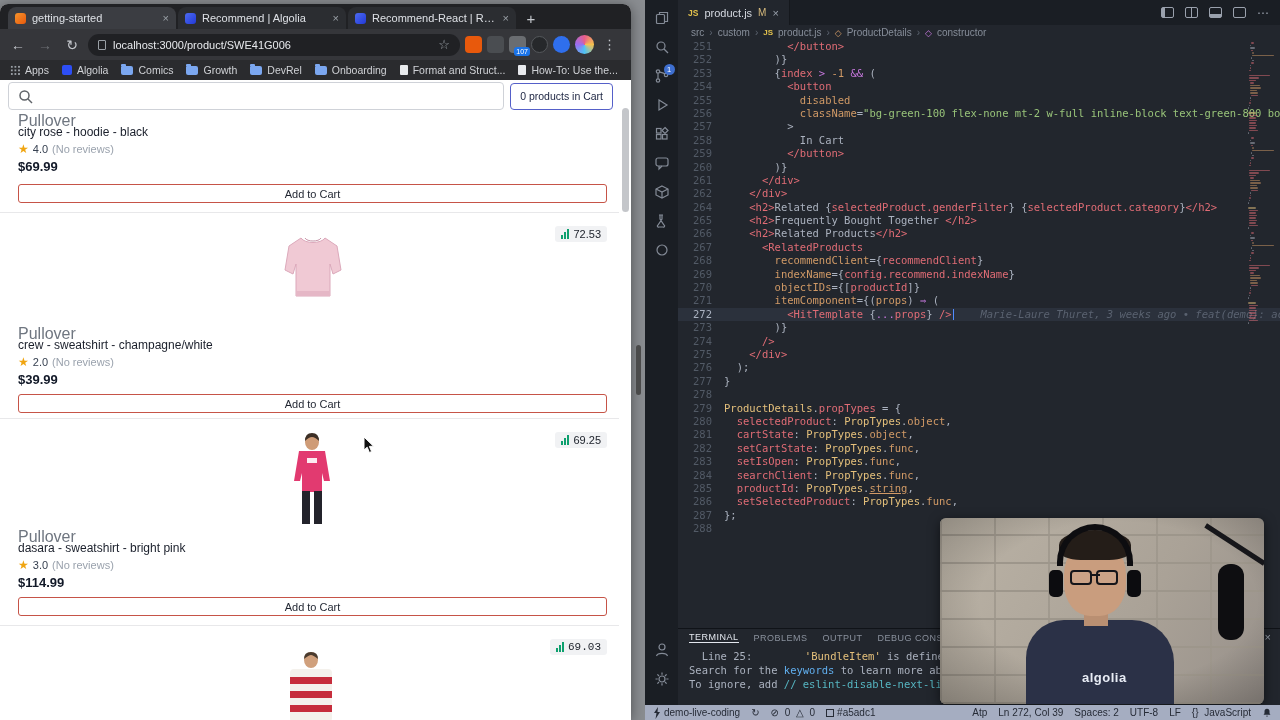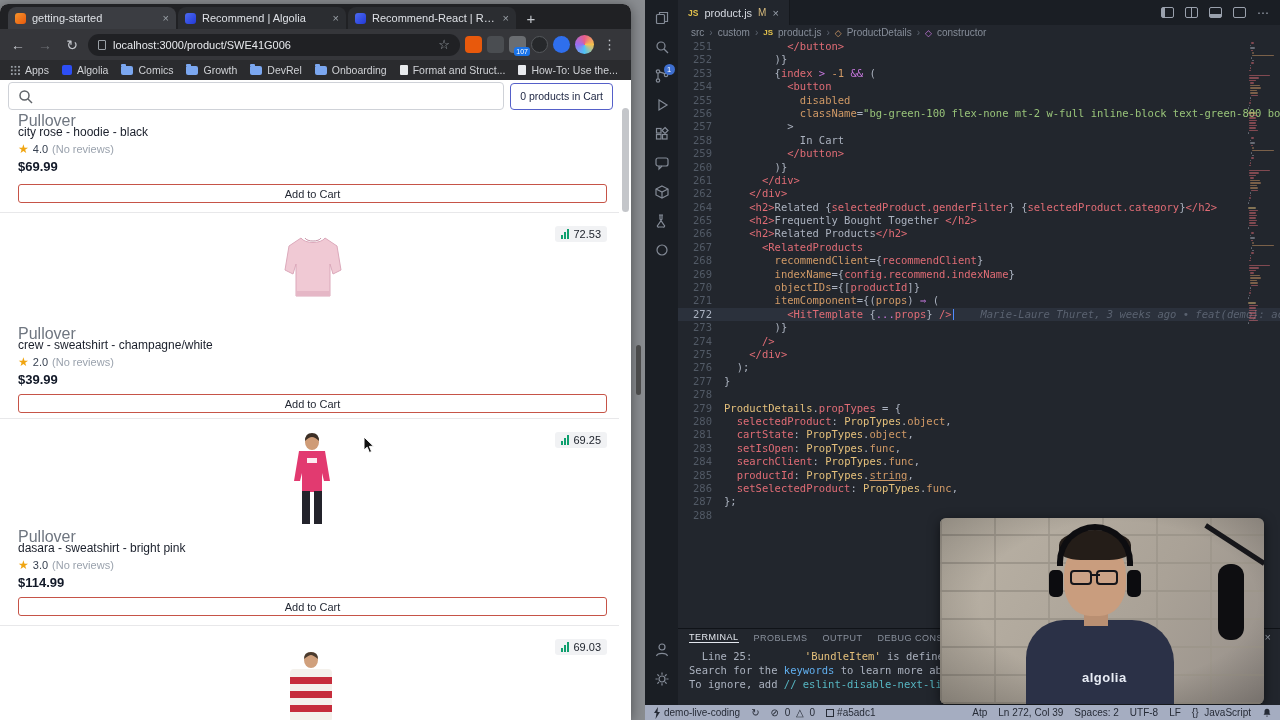--- a/index.html
+++ b/index.html
@@ -59,21 +59,21 @@
   .pcat { position:absolute; top:0; font-size:16px; color:#6f7680; }
   .pname { position:absolute; top:13px; font-size:12px; color:#1a1f2b; }
   .prate { position:absolute; top:30px; display:flex; align-items:center; gap:4px; font-size:11px; color:#374151; }
   .prate .star { color:#f0a511; font-size:12px; }
   .prate .rev { color:#9aa2ad; }
   .pprice { position:absolute; top:47px; font-size:13px; font-weight:bold; color:#111827; }
   .addcart { position:absolute; top:69px; left:0; width:100%; height:19px; background:#fff; border:1px solid #c65447; border-radius:3px; font-size:11px; color:#1f2430; font-family:"Liberation Sans",sans-serif; }
   .p1 .addcart { top:72px; }
 
   .scorebadge { position:absolute; right:24px; display:flex; align-items:center; gap:4px; background:#f1f2f4; border-radius:3px; padding:2px 6px; font-size:11px; color:#20252e; }
-  .b2 { top:146px; } .b3 { top:352px; } .b4 { top:559px; }
+  .b2 { top:146px; } .b3 { top:352px; } .b4 { top:559px;font-family:Liberation Mono, monospace; }
   .score-icon { display:flex; align-items:flex-end; gap:1px; height:10px; }
   .score-icon i { width:2px; background:#0ea06e; display:block; }
   .score-icon i:nth-child(1){height:4px;} .score-icon i:nth-child(2){height:7px;} .score-icon i:nth-child(3){height:10px;}
 
   .pimg { position:absolute; }
   .i2 { left:281px; top:151px; }
   .i3 { left:286px; top:352px; }
   .i4 { left:282px; top:572px; }
   .mcursor { position:absolute; left:363px; top:356px; z-index:9; }
 
@@ -475,20 +475,21 @@
         <div class="cl cur"><span class="ln">272</span><span><span style="color: rgb(224, 108, 117);">          &lt;HitTemplate </span><span style="color: rgb(171, 178, 191);">{</span><span style="color: rgb(198, 120, 221);">...</span><span style="color: rgb(224, 108, 117);">props</span><span style="color: rgb(171, 178, 191);">}</span><span style="color: rgb(224, 108, 117);"> /&gt;</span><span class="caret"></span><span class="tk-blame">    Marie-Laure Thuret, 3 weeks ago • feat(demo): ac</span></span></div>
         <div class="cl"><span class="ln">273</span><span><span style="color: rgb(171, 178, 191);">        )}</span></span></div>
         <div class="cl"><span class="ln">274</span><span><span style="color: rgb(224, 108, 117);">      /&gt;</span></span></div>
         <div class="cl"><span class="ln">275</span><span><span style="color: rgb(224, 108, 117);">    &lt;/div&gt;</span></span></div>
         <div class="cl"><span class="ln">276</span><span><span style="color: rgb(171, 178, 191);">  );</span></span></div>
         <div class="cl"><span class="ln">277</span><span><span style="color: rgb(171, 178, 191);">}</span></span></div>
         <div class="cl"><span class="ln">278</span><span></span></div>
         <div class="cl"><span class="ln">279</span><span><span style="color: rgb(229, 192, 123);">ProductDetails</span><span style="color: rgb(171, 178, 191);">.</span><span style="color: rgb(224, 108, 117);">propTypes</span><span style="color: rgb(171, 178, 191);"> = {</span></span></div>
         <div class="cl"><span class="ln">280</span><span><span style="color: rgb(224, 108, 117);">  selectedProduct</span><span style="color: rgb(171, 178, 191);">: </span><span style="color: rgb(229, 192, 123);">PropTypes</span><span style="color: rgb(171, 178, 191);">.</span><span style="color: rgb(209, 154, 102);">object</span><span style="color: rgb(171, 178, 191);">,</span></span></div>
         <div class="cl"><span class="ln">281</span><span><span style="color: rgb(224, 108, 117);">  cartState</span><span style="color: rgb(171, 178, 191);">: </span><span style="color: rgb(229, 192, 123);">PropTypes</span><span style="color: rgb(171, 178, 191);">.</span><span style="color: rgb(209, 154, 102);">object</span><span style="color: rgb(171, 178, 191);">,</span></span></div>
+        <div class="cl"><span class="ln">282</span><span><span style="color: rgb(224, 108, 117);">  setCartState</span><span style="color: rgb(171, 178, 191);">: </span><span style="color: rgb(229, 192, 123);">PropTypes</span><span style="color: rgb(171, 178, 191);">.</span><span style="color: rgb(209, 154, 102);">func</span><span style="color: rgb(171, 178, 191);">,</span></span></div>
         <div class="cl"><span class="ln">283</span><span><span style="color: rgb(224, 108, 117);">  setIsOpen</span><span style="color: rgb(171, 178, 191);">: </span><span style="color: rgb(229, 192, 123);">PropTypes</span><span style="color: rgb(171, 178, 191);">.</span><span style="color: rgb(209, 154, 102);">func</span><span style="color: rgb(171, 178, 191);">,</span></span></div>
         <div class="cl"><span class="ln">284</span><span><span style="color: rgb(224, 108, 117);">  searchClient</span><span style="color: rgb(171, 178, 191);">: </span><span style="color: rgb(229, 192, 123);">PropTypes</span><span style="color: rgb(171, 178, 191);">.</span><span style="color: rgb(209, 154, 102);">func</span><span style="color: rgb(171, 178, 191);">,</span></span></div>
         <div class="cl"><span class="ln">285</span><span><span style="color: rgb(224, 108, 117);">  productId</span><span style="color: rgb(171, 178, 191);">: </span><span style="color: rgb(229, 192, 123);">PropTypes</span><span style="color: rgb(171, 178, 191);">.</span><span style="color: rgb(209, 154, 102); text-decoration: underline;">string</span><span style="color: rgb(171, 178, 191);">,</span></span></div>
         <div class="cl"><span class="ln">286</span><span><span style="color: rgb(224, 108, 117);">  setSelectedProduct</span><span style="color: rgb(171, 178, 191);">: </span><span style="color: rgb(229, 192, 123);">PropTypes</span><span style="color: rgb(171, 178, 191);">.</span><span style="color: rgb(209, 154, 102);">func</span><span style="color: rgb(171, 178, 191);">,</span></span></div>
         <div class="cl"><span class="ln">287</span><span><span style="color: rgb(171, 178, 191);">};</span></span></div>
         <div class="cl"><span class="ln">288</span><span></span></div>
       </div>
     <div class="minimap" id="minimap">
         <div class="mml" style="width: 2.52px; margin-left: 3px; background: rgb(224, 108, 117); opacity: 0.5;"></div>
         <div class="mml" style="width: 0.56px; margin-left: 2.4px; background: rgb(171, 178, 191); opacity: 0.5;"></div>

